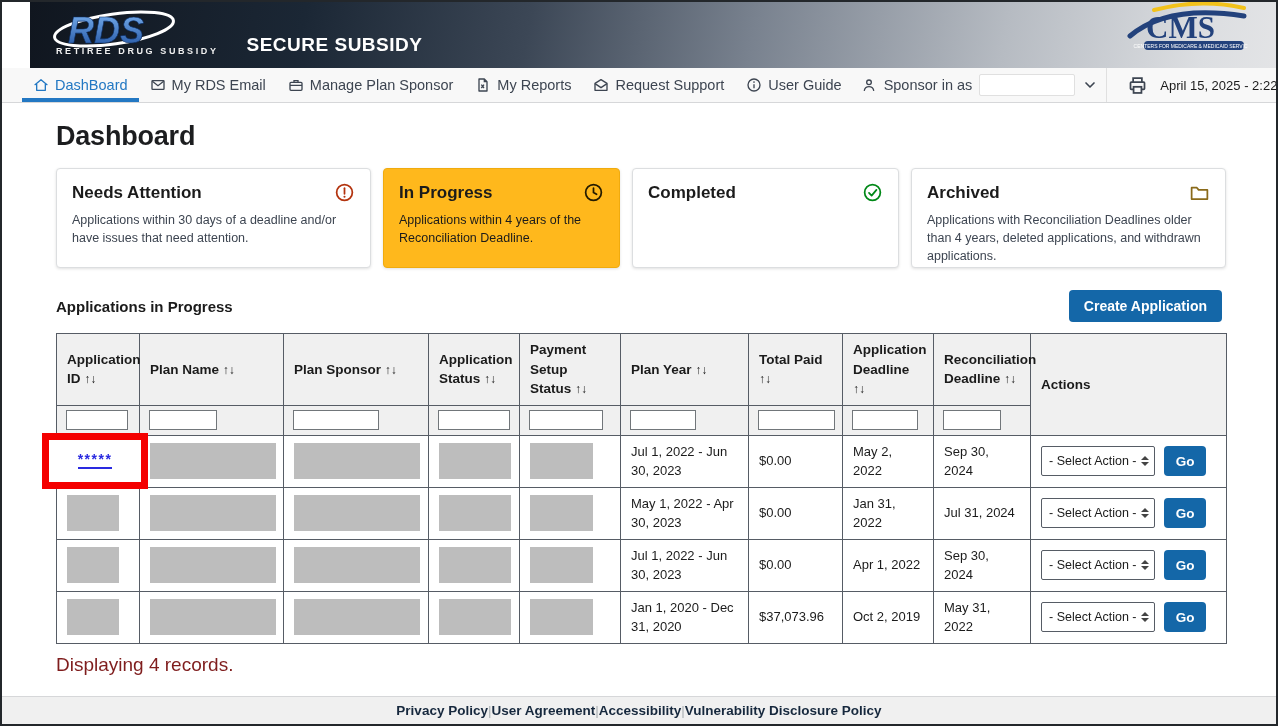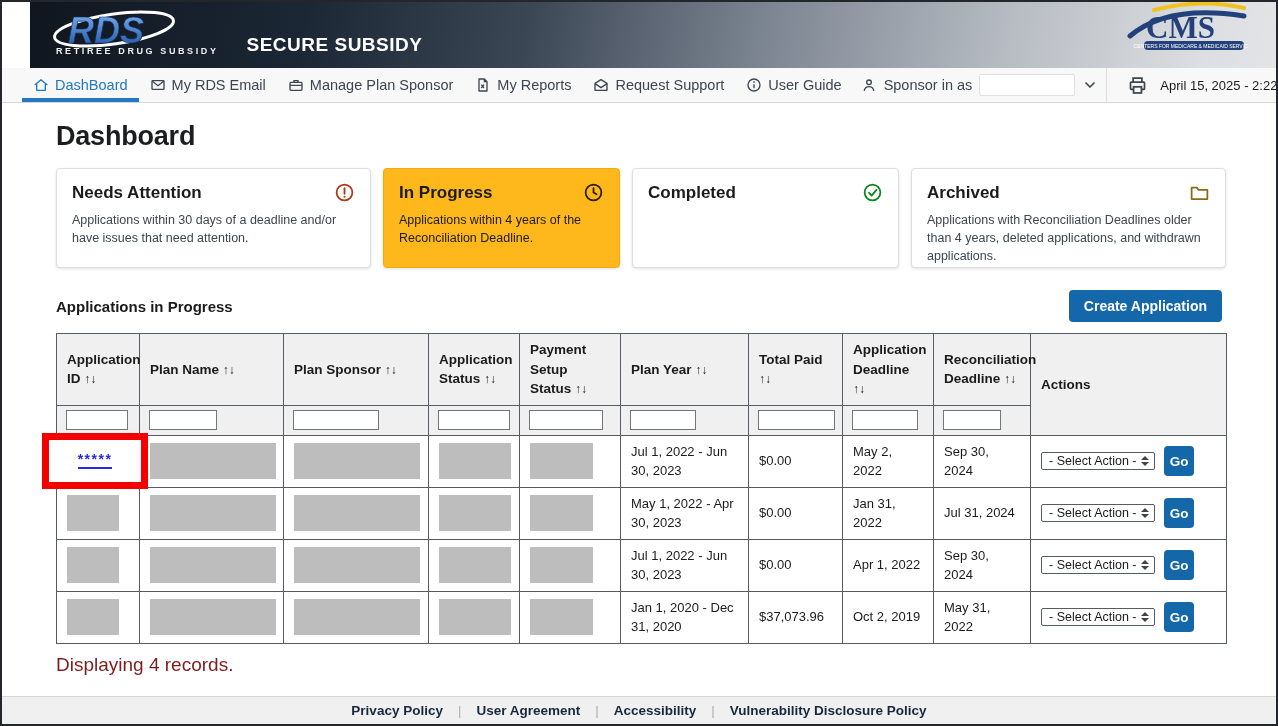--- a/index.html
+++ b/index.html
@@ -73,32 +73,32 @@
   .apps tr.filters td:nth-child(7) input{width:77px;} .apps tr.filters td:nth-child(8) input{width:66px;}
   .apps tr.filters td:nth-child(9) input{width:58px;}
   .apps tbody td { background:#fff; height:51px; vertical-align:middle; padding:6px 10px; line-height:1.5; }
   .redact { background:#bdbdbd; height:36px; }
   td.c1 .redact { width:52px; } td.c2 .redact { width:126px; } td.c3 .redact { width:126px; }
   td.c4 .redact { width:72px; } td.c5 .redact { width:63px; }
   td.c1 { position:relative; }
   .annotation { position:absolute; left:-15px; top:-3px; width:106px; height:56px; border:7px solid #f40000; background:#fff; display:flex; align-items:center; justify-content:center; z-index:4; }
   .masked-link { color:#2a2ae0; font-weight:bold; font-size:14px; letter-spacing:1.5px; text-decoration:none; border-bottom:2px solid #2a2ae0; line-height:1.1; cursor:pointer; }
   .actions { display:flex; align-items:center; gap:9px; }
-  .select-mock { display:flex; align-items:center; justify-content:space-between; width:114px; height:18px; border:1px solid #565c65; border-radius:2px; background:#fff; padding:0 7px; font-size:12.5px; color:#1b1b1b; cursor:pointer; white-space:nowrap; }
+  .select-mock { display:flex; align-items:center; justify-content:space-between; width:114px; height:30px; border:1px solid #565c65; border-radius:2px; background:#fff; padding:0 7px; font-size:12.5px; color:#1b1b1b; cursor:pointer; white-space:nowrap; }
   .spinner { display:flex; flex-direction:column; gap:2px; margin-left:4px; }
   .spinner i { display:block; width:0; height:0; border-left:4px solid transparent; border-right:4px solid transparent; }
   .spinner .up { border-bottom:4px solid #444; } .spinner .dn { border-top:4px solid #444; }
-  .go-btn { background:#1467a8; color:#fff; border:none; border-radius:4px; font-family:inherit; font-size:13.5px; font-weight:bold; width:30px; height:30px; cursor:pointer; }
+  .go-btn { background:#1467a8; color:#fff; border:none; border-radius:4px; font-family:inherit; font-size:13.5px; font-weight:bold; width:42px; height:30px; cursor:pointer; }
 
   .records-text { font-size:19px; color:#7f1d1d; margin:10px 0 20px; }
   .secure-area { display:flex; align-items:center; gap:6px; font-size:13px; color:#1b1b1b; letter-spacing:.3px; }
   .secure-area svg { width:15px; height:15px; }
 
   
-  footer { flex:0 0 28px; background:#f0f0f0; border-top:1px solid #d6d7d9; display:flex; align-items:center; justify-content:center; gap:15px; font-size:13.5px; }
+  footer { flex:0 0 28px; background:#f0f0f0; border-top:1px solid #d6d7d9; display:flex; align-items:center; justify-content:center; font-size:13.5px; }
   footer a { color:#16283d; font-weight:bold; text-decoration:none; cursor:pointer; }
   footer .sep { color:#a9aeb1; }
 </style>
 </head>
 <body>
 
 <div class="window">
 
   <header class="site-header">
     <div class="rds-logo">

